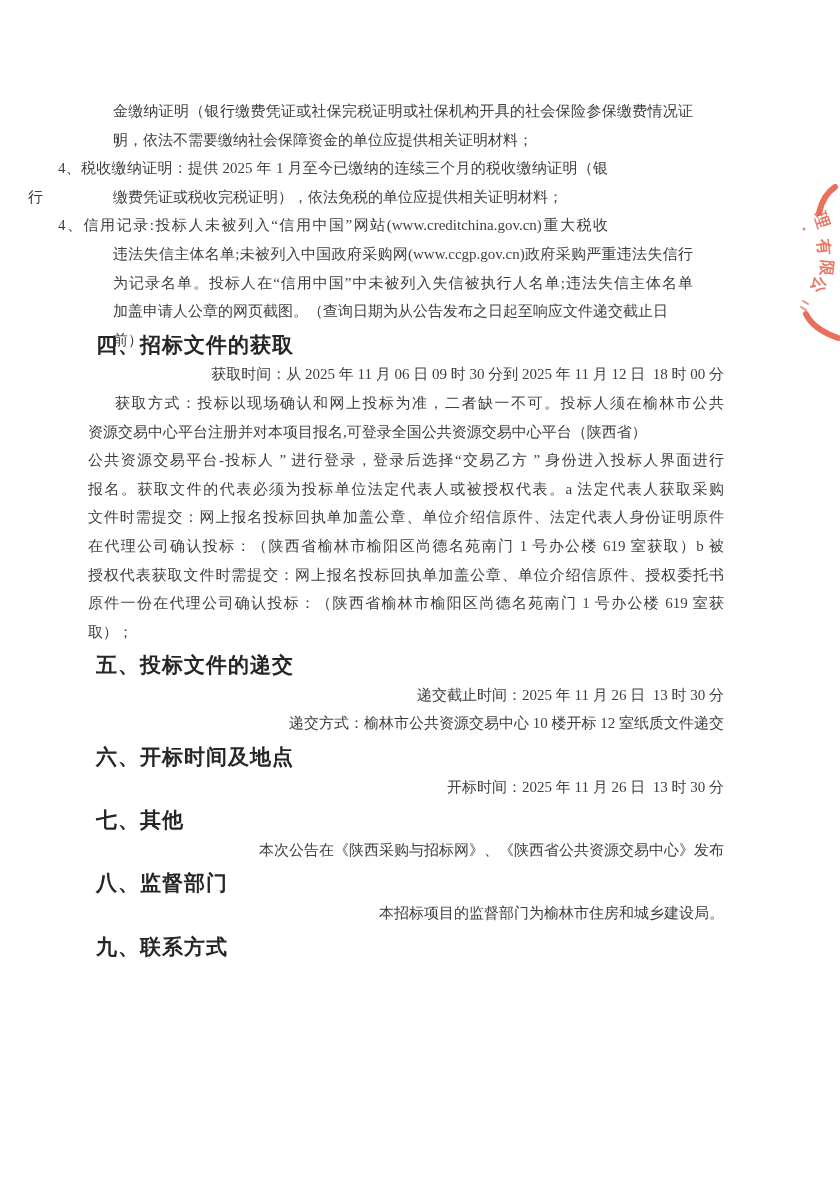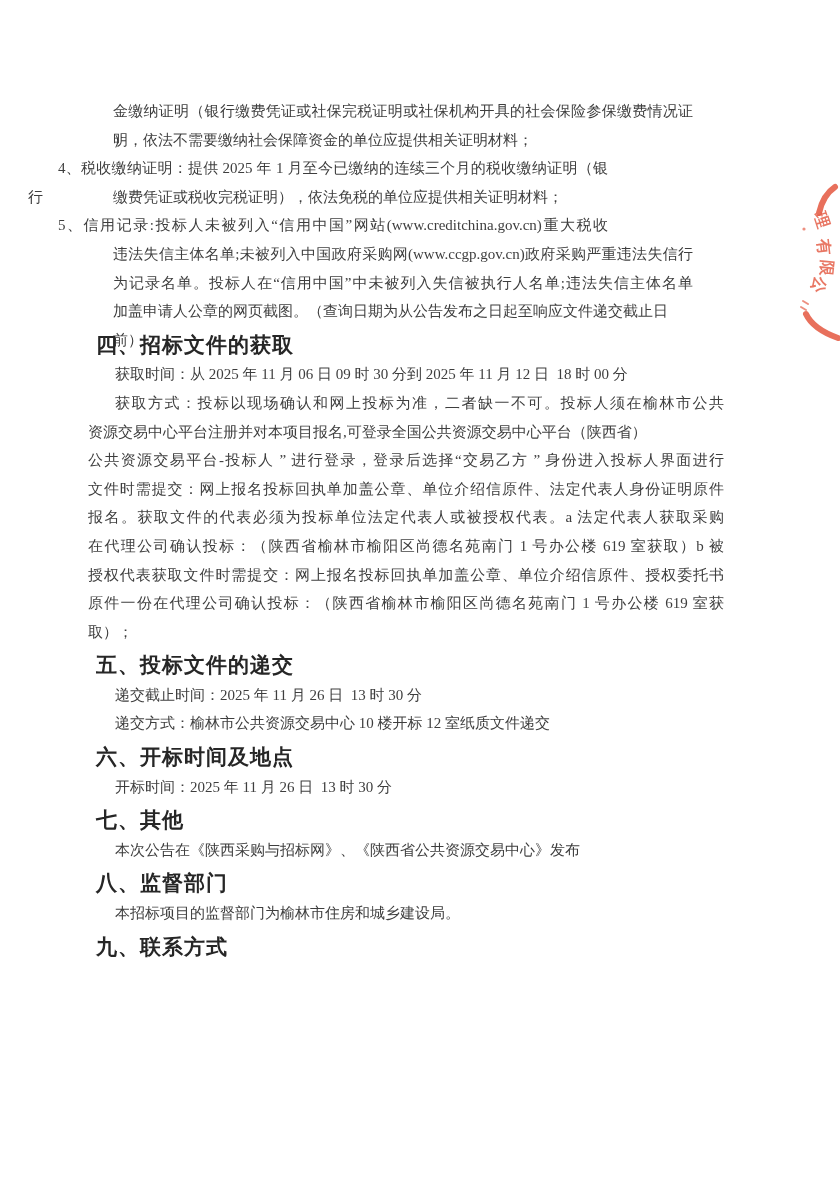--- a/index.html
+++ b/index.html
@@ -10,50 +10,50 @@
     color:#3e3e3e;
     position:relative;
     overflow:hidden;
   }
   .page { position:absolute; inset:0; background:#ffffff; }
   .content { position:absolute; top:97px; left:0; width:840px; }
   .ln { font-size:15px; line-height:28.6px; height:28.6px; white-space:pre-wrap; }
   .ln.a { margin-left:113px; width:580px; }
   .ln.b { margin-left:88px;  width:636px; }
   .a.ind { text-indent:30px;margin-left:28px; }
-  .b.ind { text-indent:27px; }
+  .b.ind { text-indent:27px;text-align:right; }
   .full { text-align:justify; text-align-last:justify; }
   .h {
     margin:5px 0 1px 96px;
     font-size:21px; line-height:28.6px; height:28.6px;
     font-weight:700; color:#262626; letter-spacing:1px;
   }
   .seal { position:absolute; left:797px; top:182px; width:43px; height:160px; }
 </style>
 </head>
 <body>
 
 <div class="page">
 
   <div class="content">
       <div class="ln a full">金缴纳证明（银行缴费凭证或社保完税证明或社保机构开具的社会保险参保缴费情况证明</div>
       <div class="ln a">），依法不需要缴纳社会保障资金的单位应提供相关证明材料；</div>
       <div class="ln a ind full">4、税收缴纳证明：提供 2025 年 1 月至今已缴纳的连续三个月的税收缴纳证明（银行</div>
       <div class="ln a">缴费凭证或税收完税证明），依法免税的单位应提供相关证明材料；</div>
-      <div class="ln a ind full">5、信用记录:投标人未被列入“信用中国”网站(www.creditchina.gov.cn)重大税收</div>
+      <div class="ln a ind full">4、信用记录:投标人未被列入“信用中国”网站(www.creditchina.gov.cn)重大税收</div>
       <div class="ln a full">违法失信主体名单;未被列入中国政府采购网(www.ccgp.gov.cn)政府采购严重违法失信行</div>
       <div class="ln a full">为记录名单。投标人在“信用中国”中未被列入失信被执行人名单;违法失信主体名单</div>
       <div class="ln a">加盖申请人公章的网页截图。（查询日期为从公告发布之日起至响应文件递交截止日前）</div>
       <div class="h">四、招标文件的获取</div>
       <div class="ln b ind">获取时间：从 2025 年 11 月 06 日 09 时 30 分到 2025 年 11 月 12 日  18 时 00 分</div>
       <div class="ln b ind full">获取方式：投标以现场确认和网上投标为准，二者缺一不可。投标人须在榆林市公共</div>
       <div class="ln b">资源交易中心平台注册并对本项目报名,可登录全国公共资源交易中心平台（陕西省）</div>
       <div class="ln b full">公共资源交易平台-投标人 ” 进行登录，登录后选择“交易乙方 ” 身份进入投标人界面进行</div>
+      <div class="ln b full">报名。获取文件的代表必须为投标单位法定代表人或被授权代表。a 法定代表人获取采购</div>
       <div class="ln b full">文件时需提交：网上报名投标回执单加盖公章、单位介绍信原件、法定代表人身份证明原件</div>
-      <div class="ln b full">报名。获取文件的代表必须为投标单位法定代表人或被授权代表。a 法定代表人获取采购</div>
       <div class="ln b full">在代理公司确认投标：（陕西省榆林市榆阳区尚德名苑南门 1 号办公楼 619 室获取）b 被</div>
       <div class="ln b full">授权代表获取文件时需提交：网上报名投标回执单加盖公章、单位介绍信原件、授权委托书</div>
       <div class="ln b full">原件一份在代理公司确认投标：（陕西省榆林市榆阳区尚德名苑南门 1 号办公楼 619 室获</div>
       <div class="ln b">取）；</div>
       <div class="h">五、投标文件的递交</div>
       <div class="ln b ind">递交截止时间：2025 年 11 月 26 日  13 时 30 分</div>
       <div class="ln b ind">递交方式：榆林市公共资源交易中心 10 楼开标 12 室纸质文件递交</div>
       <div class="h">六、开标时间及地点</div>
       <div class="ln b ind">开标时间：2025 年 11 月 26 日  13 时 30 分</div>
       <div class="h">七、其他</div>

